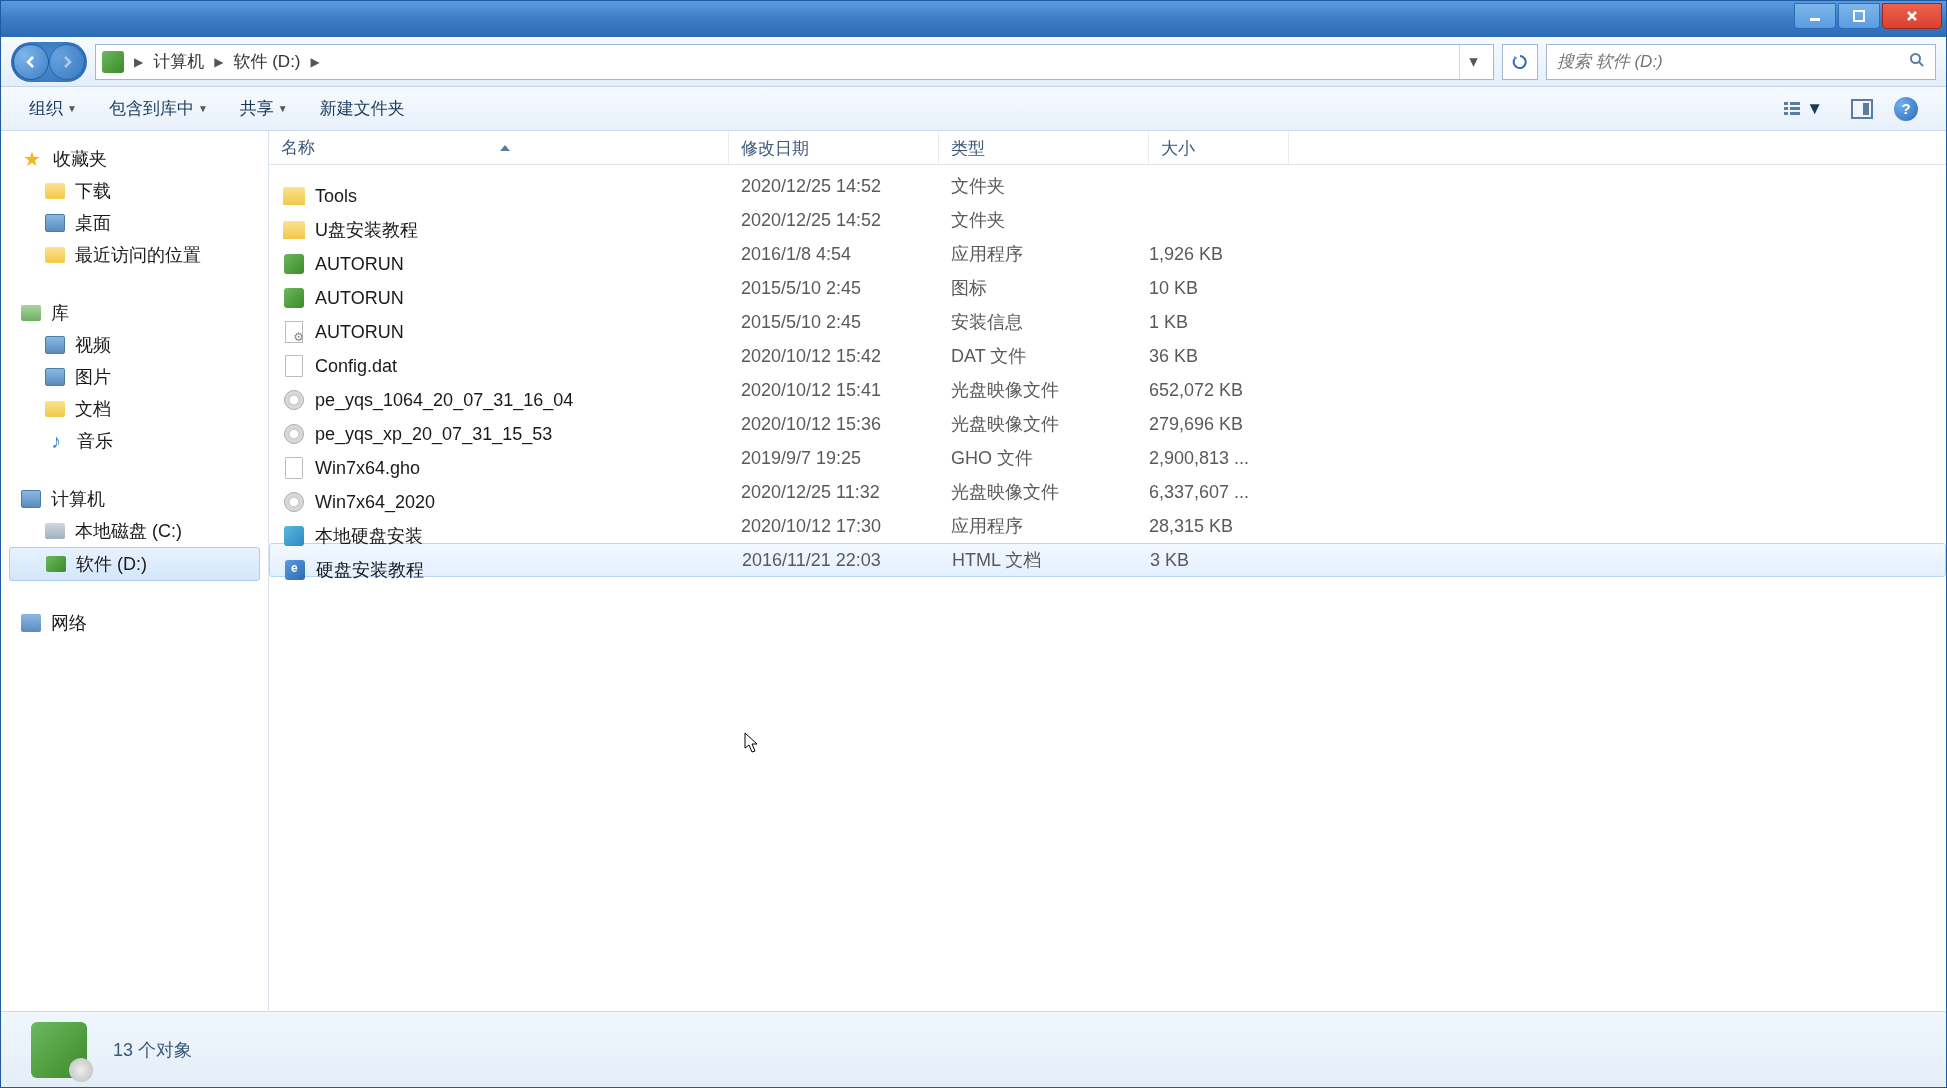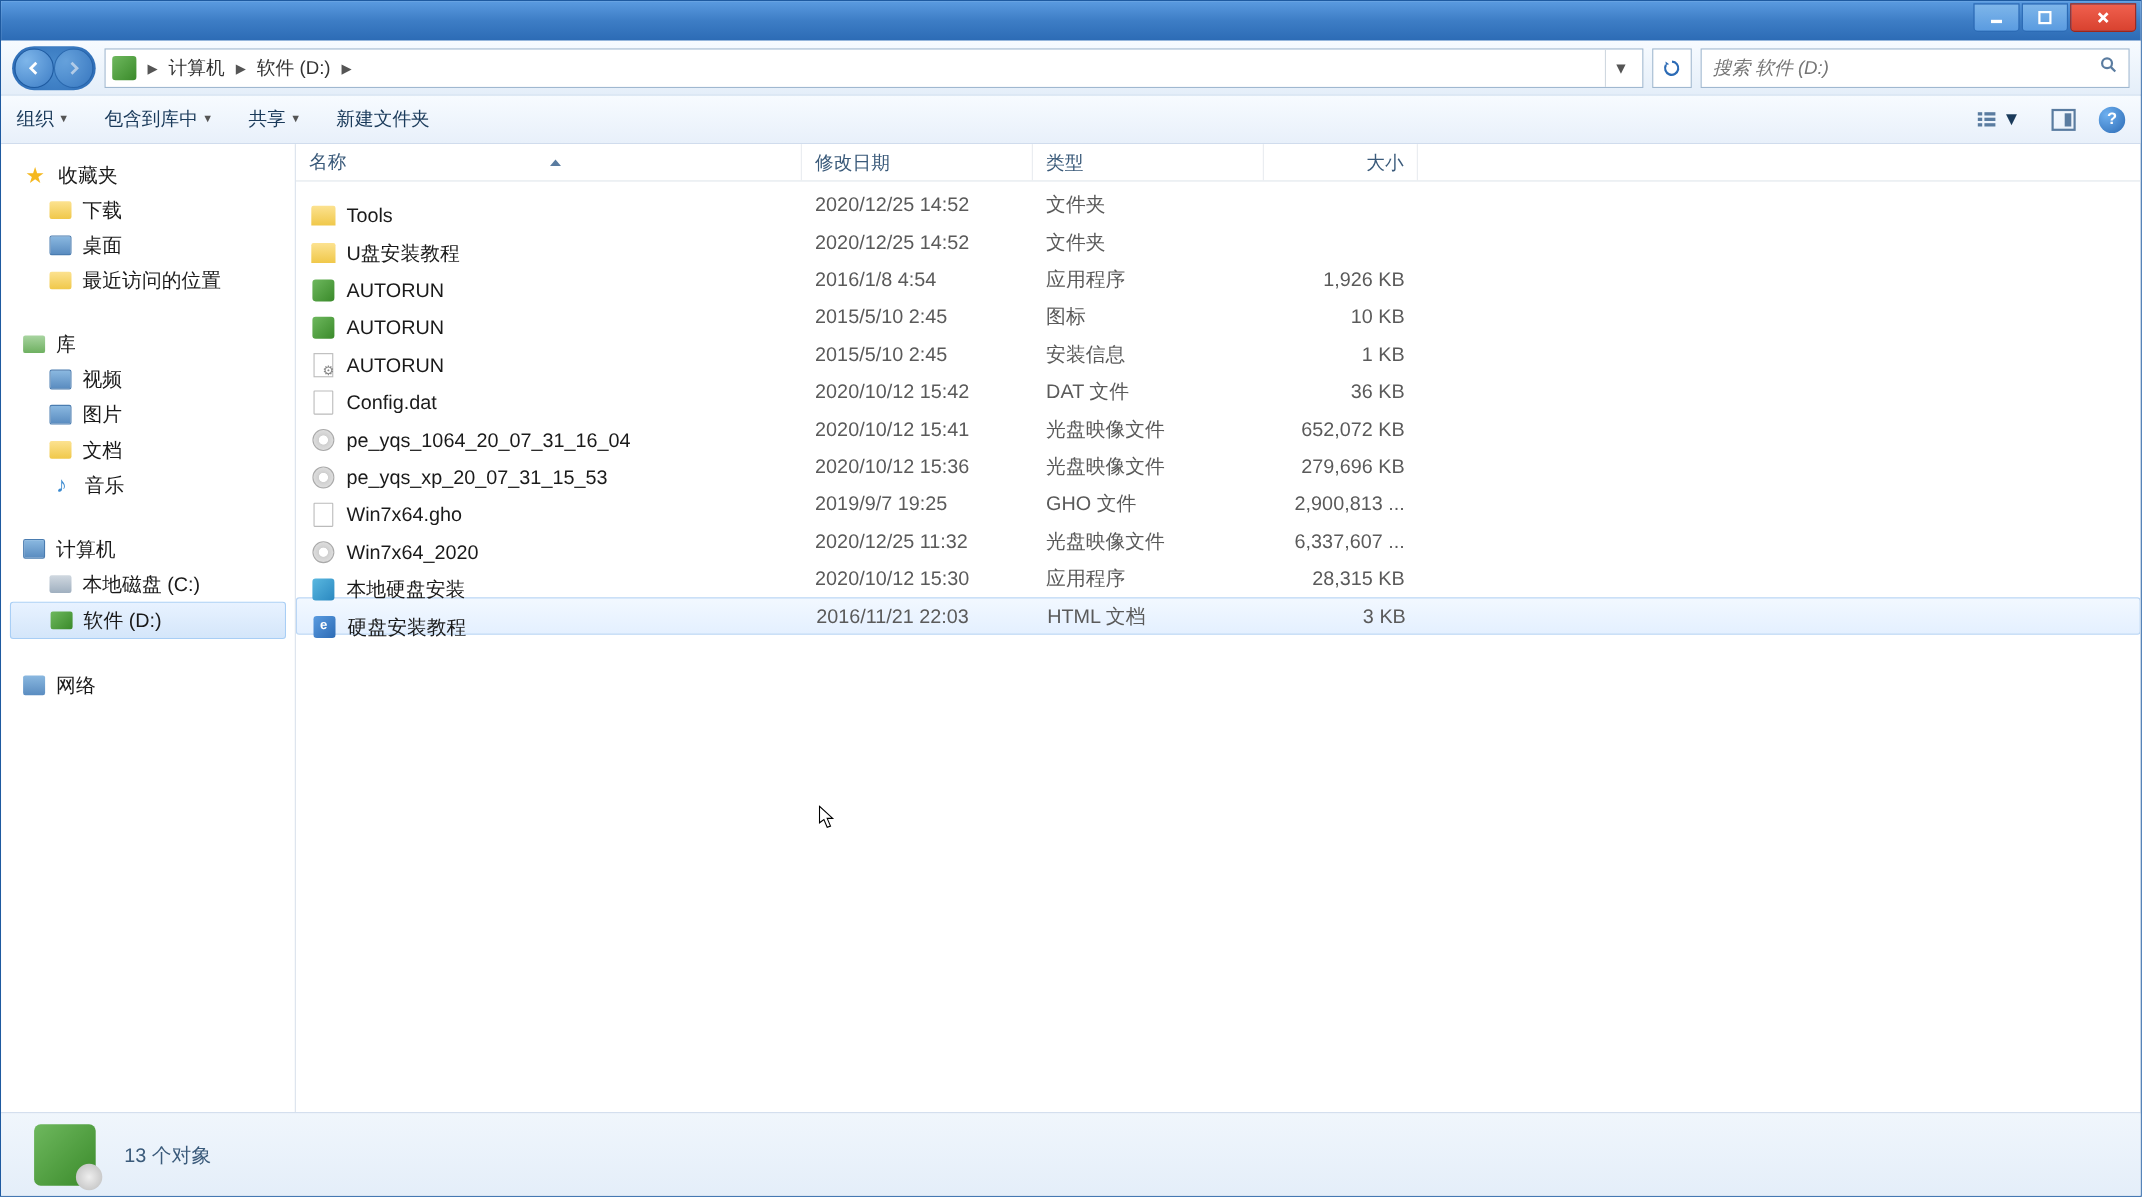--- a/index.html
+++ b/index.html
@@ -115,21 +115,21 @@
   font-size: 17px; font-style: italic; color: #999;
 }
 .search-icon { color: #5a7ca0; font-size: 16px; }
 
 
 .toolbar {
   height: 44px;
   background: linear-gradient(to bottom, #f7fbff, #e8f0fa);
   border-bottom: 1px solid #d0dced;
   display: flex; align-items: center;
-  padding: 0 14px;
+  padding: 0 28px;
   gap: 32px;
   font-size: 17px;
   color: #1a3a5a;
 }
 .tb-item { display: flex; align-items: center; gap: 4px; cursor: default; }
 .tb-item .drop { font-size: 10px; color: #555; }
 .tb-spacer { flex: 1; }
 .tb-right { display: flex; align-items: center; gap: 14px; }
 .view-btn {
   display: flex; align-items: center; gap: 4px;
@@ -223,21 +223,21 @@
   font-size: 17px;
   color: #3a5a7a;
 }
 .fl-header > div {
   padding: 6px 12px;
   border-right: 1px solid #e8ecf0;
 }
 .col-name { width: 460px; display: flex; align-items: center; gap: 25px; }
 .col-date { width: 210px; }
 .col-type { width: 210px; }
-.col-size { width: 140px; text-align: right; }
+.col-size { width: 140px; }
 .sort-ind {
   width: 0; height: 0;
   border-left: 5px solid transparent;
   border-right: 5px solid transparent;
   border-bottom: 6px solid #5a7ca0;
   margin-left: 160px;
 }
 .fl-rows { padding-top: 4px; }
 .fl-row {
   display: flex;
@@ -602,21 +602,21 @@
             <div class="col-type">光盘映像文件</div>
             <div class="col-size">6,337,607 ...</div>
           </div>
           <div class="fl-row">
             <div class="col-name">
               <span class="file-icon">
                 <span class="app-icon"></span>
               </span>
               <span>本地硬盘安装</span>
             </div>
-            <div class="col-date">2020/10/12 15:30</div>
+            <div class="col-date">2020/10/12 17:30</div>
             <div class="col-type">应用程序</div>
             <div class="col-size">28,315 KB</div>
           </div>
           <div class="fl-row selected">
             <div class="col-name">
               <span class="file-icon">
                 <span class="html-icon"></span>
               </span>
               <span>硬盘安装教程</span>
             </div>

